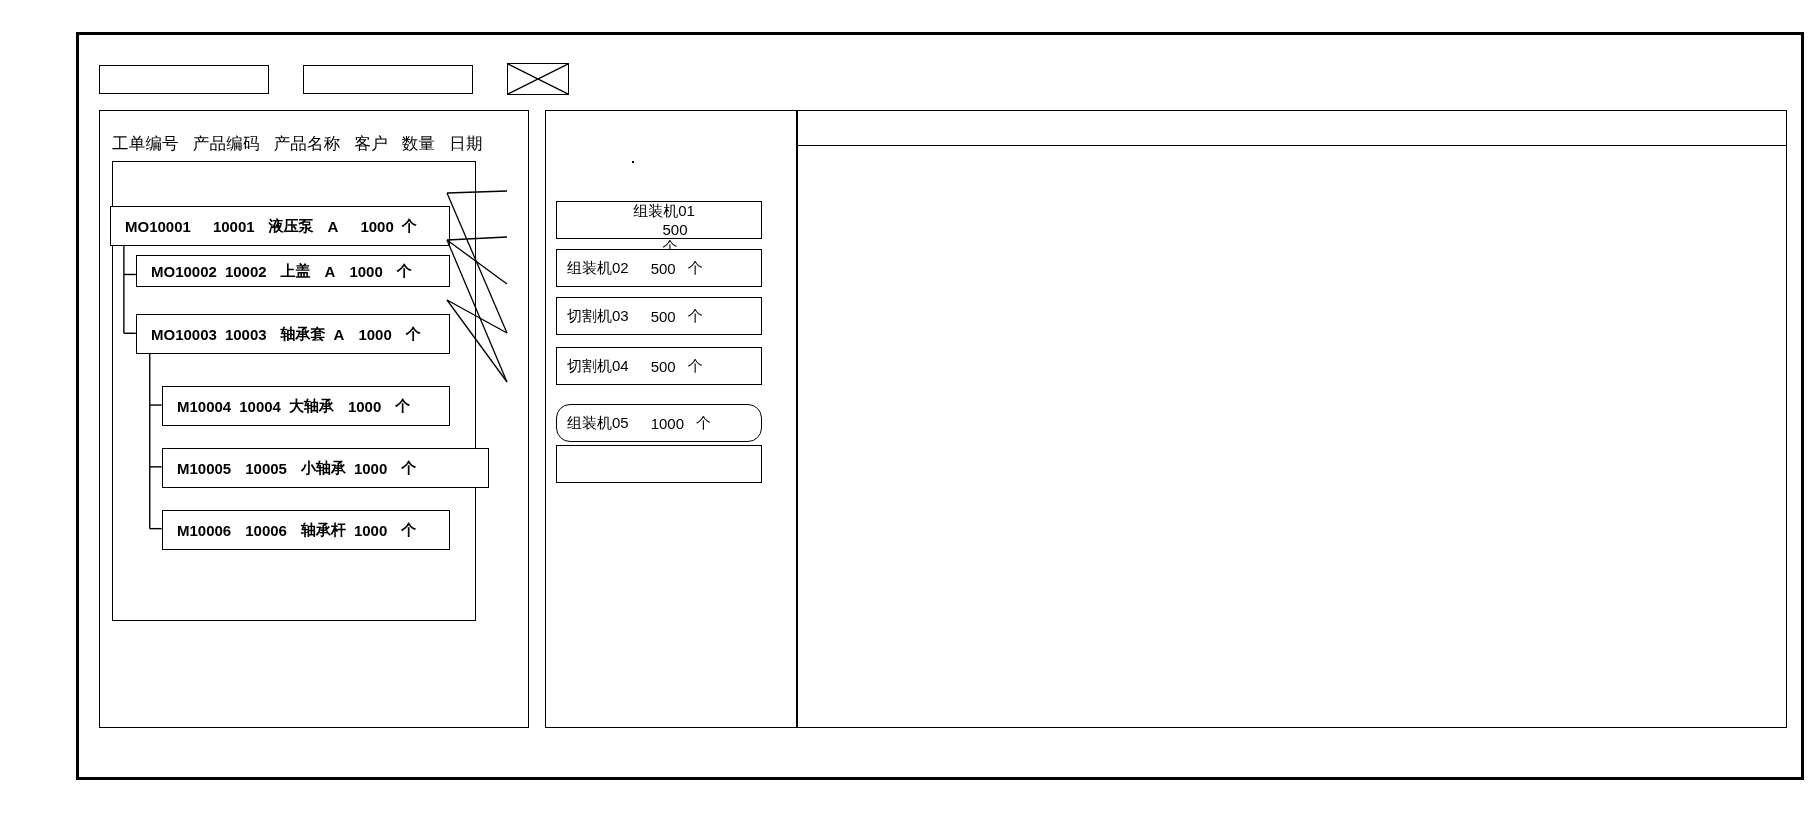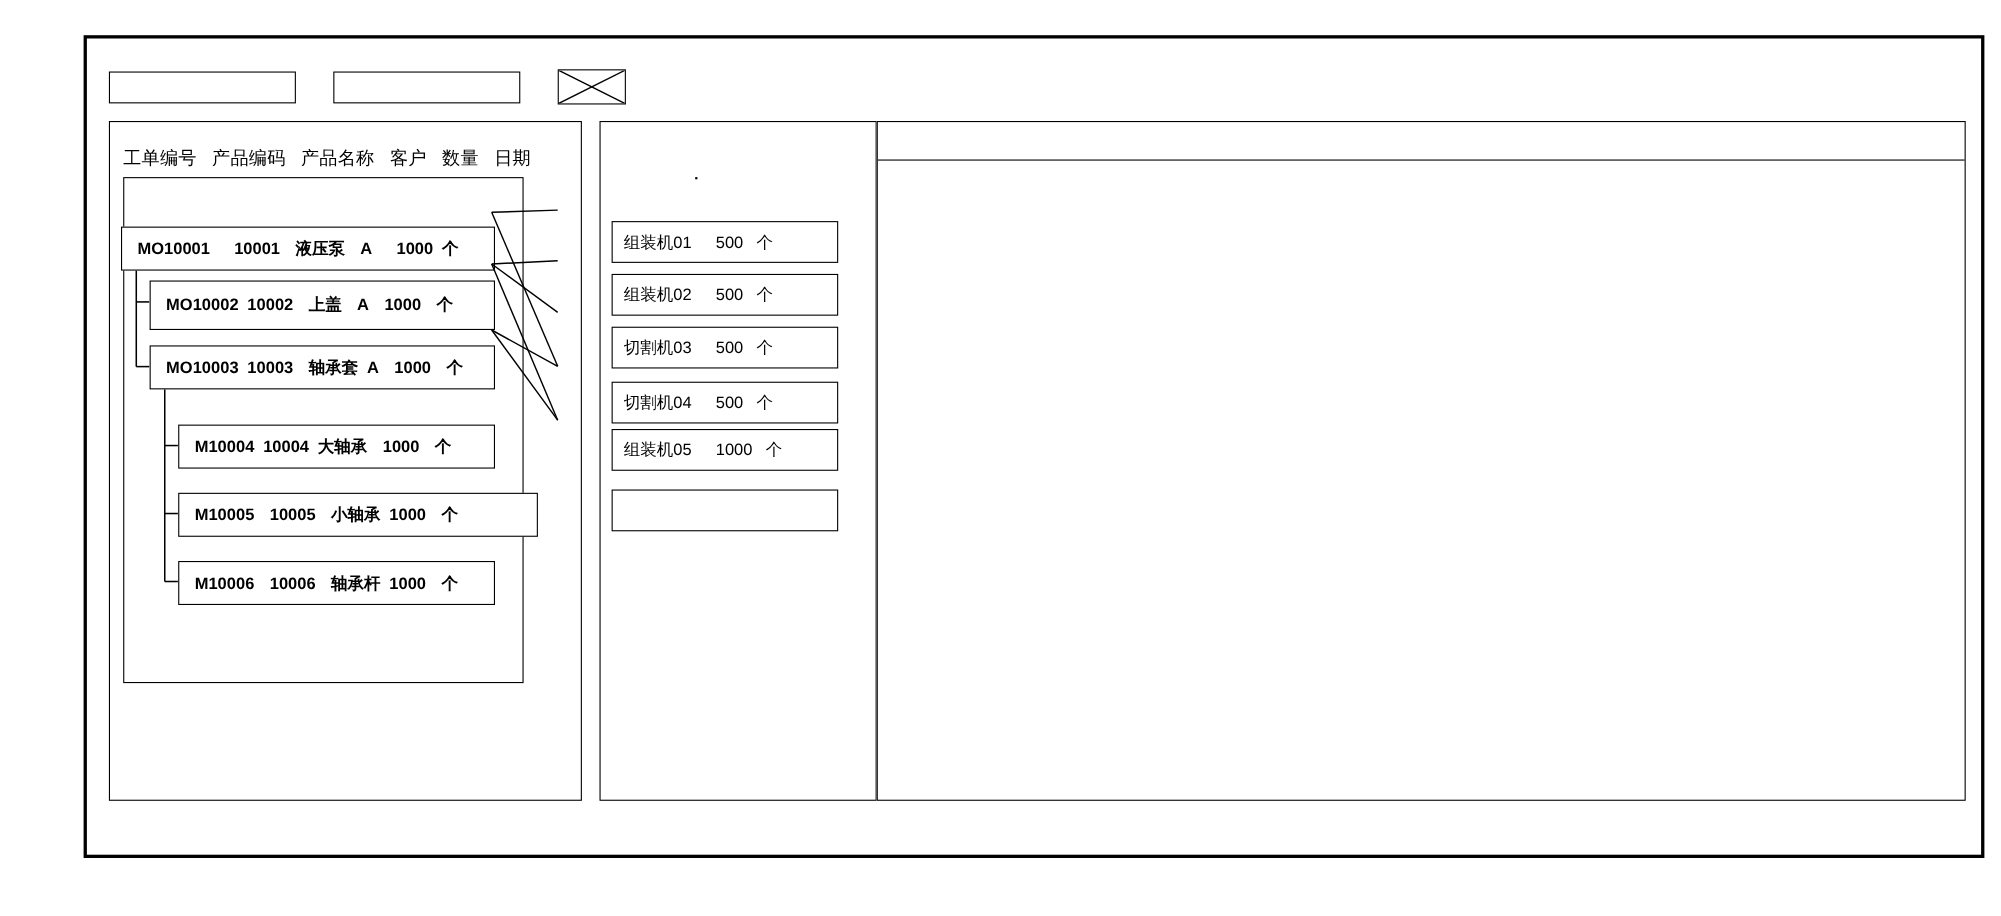--- a/index.html
+++ b/index.html
@@ -137,21 +137,21 @@
     box-sizing: border-box;
     display: flex;
     align-items: center;
     white-space: nowrap;
     font-size: 15px;
     font-weight: bold;
   }
   .tree-row .cell { display: inline-block; }
 
   #row-mo10001 { left: 10px;  top: 95px;  width: 340px; height: 40px; }
-  #row-mo10002 { left: 36px;  top: 144px; width: 314px; height: 45px; }
+  #row-mo10002 { left: 36px;  top: 144px; width: 314px; height: 32px; }
   #row-mo10003 { left: 36px;  top: 203px; width: 314px; height: 40px; }
   #row-m10004  { left: 62px;  top: 275px; width: 288px; height: 40px; }
   #row-m10005  { left: 62px;  top: 337px; width: 327px; height: 40px; }
   #row-m10006  { left: 62px;  top: 399px; width: 288px; height: 40px; }
 
   .tree-row .pad { padding-left: 14px; }
   .gap-sm { margin-right: 8px; }
   .gap-md { margin-right: 14px; }
   .gap-lg { margin-right: 22px; }
 
@@ -176,25 +176,25 @@
     display: flex;
     align-items: center;
     white-space: nowrap;
     font-size: 15px;
     padding-left: 10px;
   }
   .machine-card .m-name { display: inline-block; }
   .machine-card .m-qty  { display: inline-block; margin-left: 22px; }
   .machine-card .m-unit { display: inline-block; margin-left: 12px; }
 
-  #machine-card-0 { top: 90px; }
+  #machine-card-0 { top: 90px; flex-direction: column; }
   #machine-card-1 { top: 138px; text-align: right; }
   #machine-card-2 { top: 186px; }
   #machine-card-3 { top: 236px; }
-  #machine-card-4 { top: 279px; }
+  #machine-card-4 { top: 293px; border-radius: 14px; }
   #machine-card-5 { top: 334px; }
 
   #machine-dot {
     position: absolute;
     left: 86px;
     top: 50px;
     width: 2px;
     height: 2px;
     background: #000000;
   }

